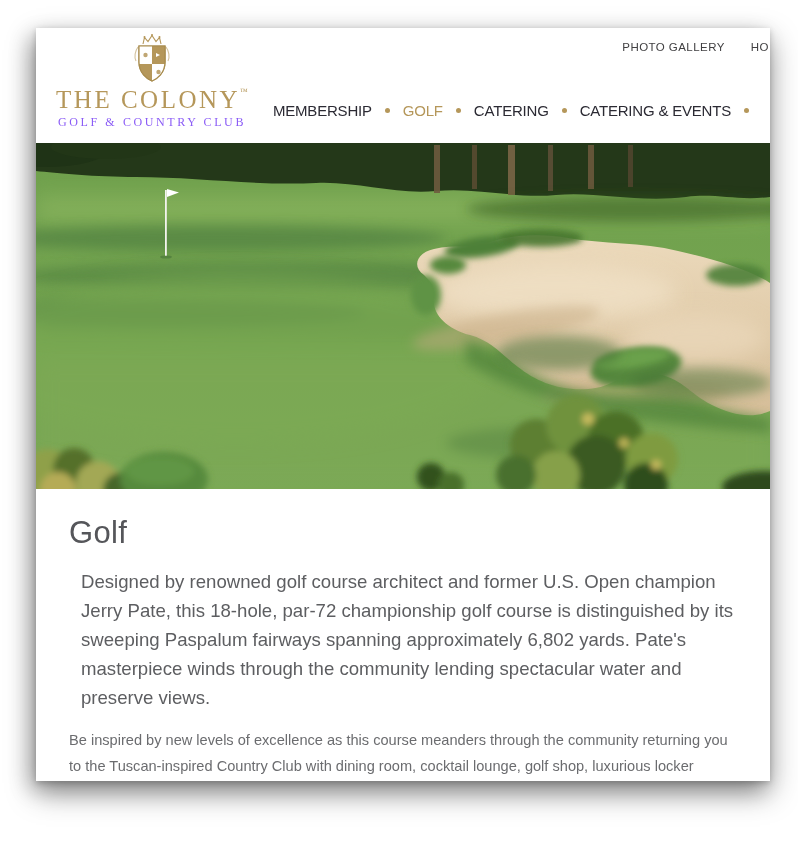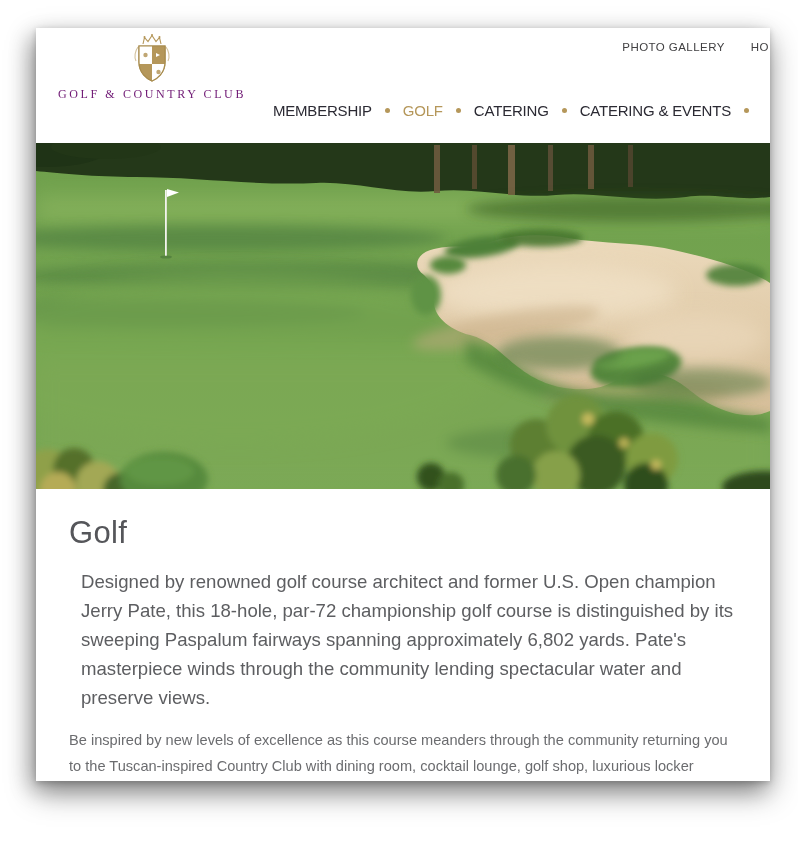--- a/index.html
+++ b/index.html
@@ -22,21 +22,21 @@
   .utility-nav span{cursor:pointer;}
   .logo{position:absolute;left:0;top:5px;width:232px;text-align:center;cursor:pointer;}
   .logo .crest{display:block;margin:0 auto 2px auto;}
   .logo .logo-title{
     font-family:"Liberation Serif",serif;font-size:25px;letter-spacing:2.5px;
     color:var(--gold,#b5975a);line-height:1.05;white-space:nowrap;
   }
   .logo .tm{font-size:8px;vertical-align:14px;letter-spacing:0;}
   .logo .logo-subtitle{
     font-family:"Liberation Serif",serif;font-size:12px;letter-spacing:2.6px;
-    color:#701a75;margin-top:2px;white-space:nowrap;
+    color:#8b5cf6;margin-top:2px;white-space:nowrap;
   }
   .main-nav{
     position:absolute;right:8px;bottom:24px;display:flex;align-items:center;white-space:nowrap;
   }
   .nav-item{
     font-size:15px;font-weight:400;letter-spacing:-.2px;color:var(--nav-dark,#2b2a33);
     cursor:pointer;
   }
   .nav-item.active{color:var(--gold,#c5a55c);}
   .dot{
@@ -87,20 +87,21 @@
           <path d="M22,13 h13 v16 c0,0.7 0,1.3 -0.1,2 H22 Z" fill="#b5975a"></path>
           <path d="M9,13 h13 v18 H9.1 C9,30.3 9,29.7 9,29 Z" fill="#ffffff"></path>
           <path d="M9.1,31 H22 v17 c-5,-2 -12,-8 -12.9,-17 Z" fill="#b5975a"></path>
           <path d="M22,31 h12.9 C34,40 27,46 22,48 Z" fill="#ffffff"></path>
           <path d="M26,20 l4,2 l-4,2 z" fill="#ffffff"></path>
           <circle cx="15.5" cy="22" r="2.2" fill="#b5975a" opacity=".85"></circle>
           <circle cx="28.5" cy="39" r="2.2" fill="#b5975a" opacity=".85"></circle>
           <path d="M9,13 h26 v16 c0,11 -8,17 -13,19 c-5,-2 -13,-8 -13,-19 z" fill="none" stroke="#a88c4e" stroke-width="1.2"></path>
         </g>
       </svg>
+      <div class="logo-title"><span>THE COLONY</span><span class="tm">™</span></div>
       <div class="logo-subtitle">GOLF &amp; COUNTRY CLUB</div>
     </div>
 
     <nav class="main-nav">
       <span class="nav-item">MEMBERSHIP</span>
       <span class="dot"></span>
       <span class="nav-item active">GOLF</span>
       <span class="dot"></span>
       <span class="nav-item">CATERING</span>
       <span class="dot"></span>

